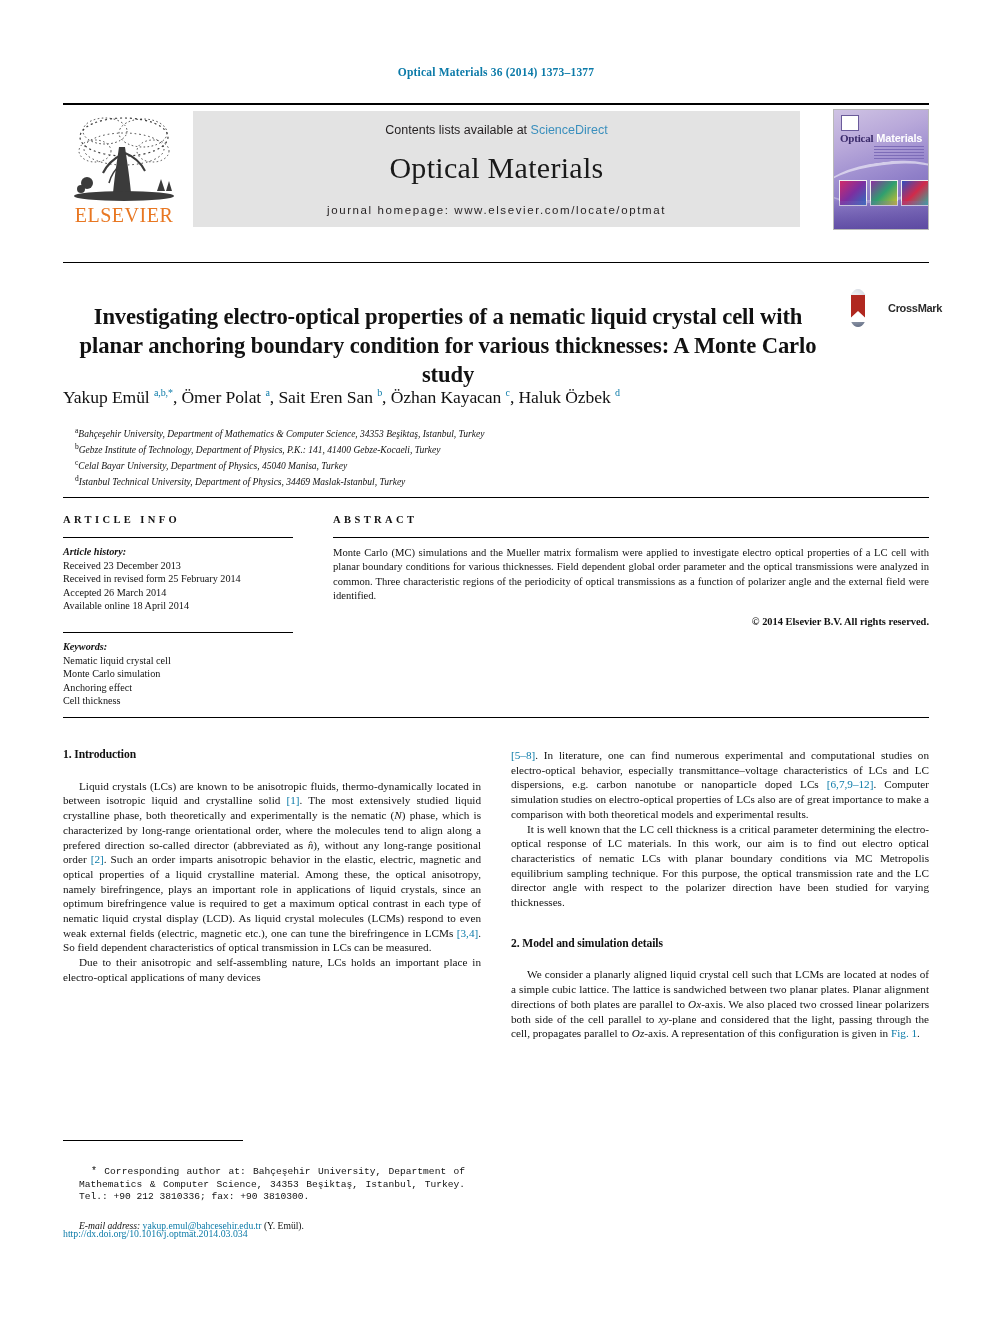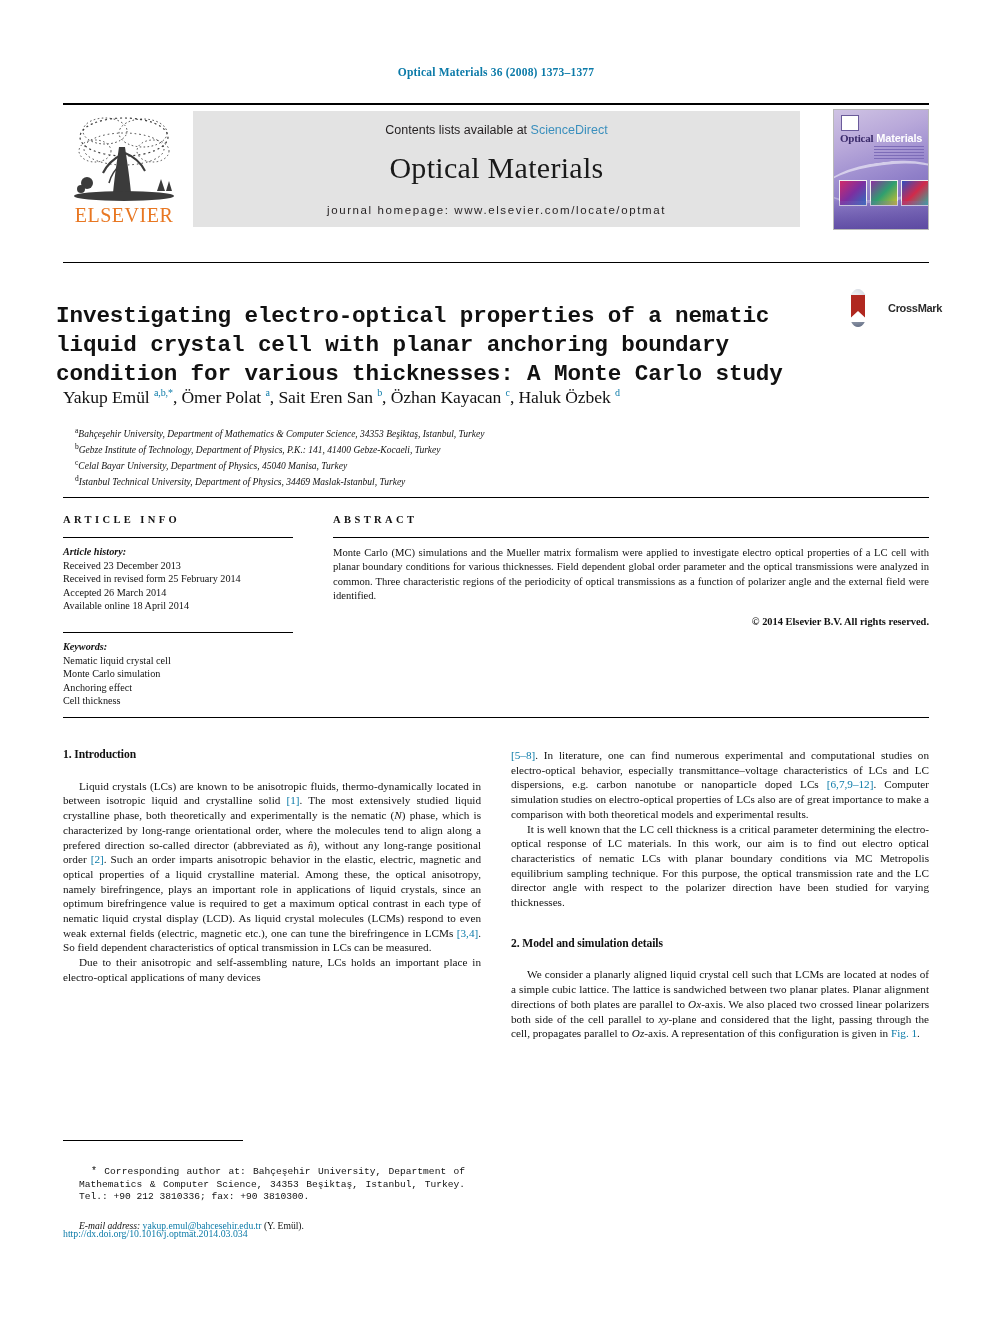--- a/index.html
+++ b/index.html
@@ -143,27 +143,28 @@
   .title-rule-top {
     position: absolute;
     top: 262px;
     left: 63px;
     width: 866px;
     border-top: 1px solid #000;
   }
   .article-title {
     position: absolute;
     top: 287px;
-    left: 56px;
+    left: 63px;
     width: 770px;
-    font-family: Liberation Mono, monospace;
+    font-family: Liberation Serif, serif;
     font-size: 22.6px;
     line-height: 29px;
     color: #111;
     letter-spacing: -.1px;
+    text-align: center;
   }
   .crossmark {
     position: absolute;
     top: 288px;
     left: 848px;
     width: 88px;
     height: 40px;
     display: flex;
     align-items: center;
     gap: 20px;
@@ -349,21 +350,21 @@
     color: #111;
   }
   .doi-block .doi { color: #0b7aa8; }
   .doi-block .issn { font-weight: bold; }
 </style>
 </head>
 <body>
 
 <div class="page">
 
-  <div class="running-head">Optical Materials 36 (2008) 1373–1377</div>
+  <div class="running-head">Optical Materials 36 (2014) 1373–1377</div>
 
   <div class="masthead">
 
     <div class="elsevier-block">
       <svg class="tree-svg" width="118" height="96" viewBox="0 0 118 96" aria-hidden="true">
         <g fill="#3b3b3b">
           <ellipse cx="59" cy="26" rx="44" ry="19" fill="none" stroke="#3b3b3b" stroke-width="1.2" stroke-dasharray="2 3"></ellipse>
           <ellipse cx="40" cy="20" rx="22" ry="13" fill="none" stroke="#3b3b3b" stroke-width="1" stroke-dasharray="1.5 2.5"></ellipse>
           <ellipse cx="78" cy="22" rx="24" ry="14" fill="none" stroke="#3b3b3b" stroke-width="1" stroke-dasharray="1.5 2.5"></ellipse>
           <ellipse cx="59" cy="38" rx="40" ry="16" fill="none" stroke="#3b3b3b" stroke-width="1" stroke-dasharray="1.5 3"></ellipse>

